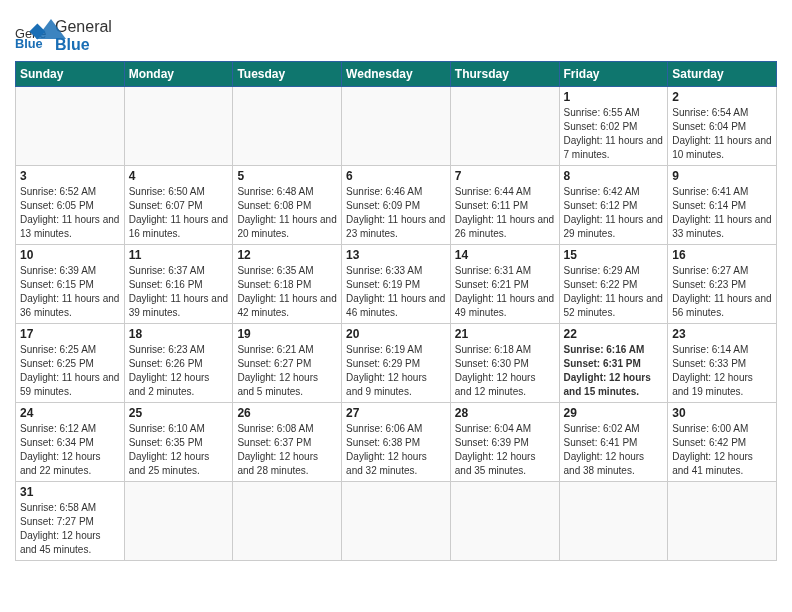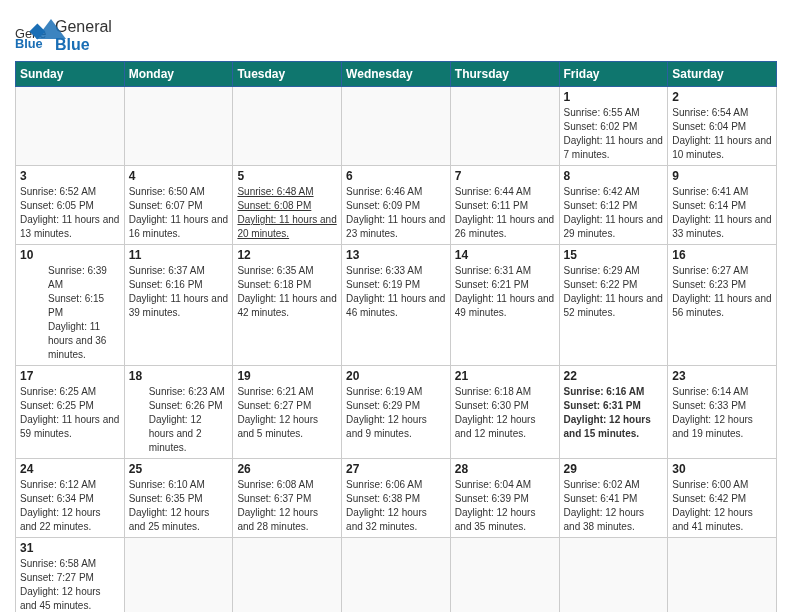--- a/index.html
+++ b/index.html
@@ -146,21 +146,21 @@
 Daylight: 11 hours and 13 minutes.</div>
         </td>
         <td>
           <span class="day-number">4</span>
           <div class="day-info" style="white-space: pre-line;">Sunrise: 6:50 AM
 Sunset: 6:07 PM
 Daylight: 11 hours and 16 minutes.</div>
         </td>
         <td>
           <span class="day-number">5</span>
-          <div class="day-info" style="white-space: pre-line; text-decoration: underline;">Sunrise: 6:48 AM
+          <div class="day-info" style="white-space: pre-line;">Sunrise: 6:48 AM
 Sunset: 6:08 PM
 Daylight: 11 hours and 20 minutes.</div>
         </td>
         <td>
           <span class="day-number">6</span>
           <div class="day-info" style="white-space: pre-line;">Sunrise: 6:46 AM
 Sunset: 6:09 PM
 Daylight: 11 hours and 23 minutes.</div>
         </td>
         <td>
@@ -178,21 +178,21 @@
         <td>
           <span class="day-number">9</span>
           <div class="day-info" style="white-space: pre-line;">Sunrise: 6:41 AM
 Sunset: 6:14 PM
 Daylight: 11 hours and 33 minutes.</div>
         </td>
       </tr>
       <tr>
         <td>
           <span class="day-number">10</span>
-          <div class="day-info" style="white-space: pre-line; margin-left: 28px;">Sunrise: 6:39 AM
+          <div class="day-info" style="white-space: pre-line;">Sunrise: 6:39 AM
 Sunset: 6:15 PM
 Daylight: 11 hours and 36 minutes.</div>
         </td>
         <td>
           <span class="day-number">11</span>
           <div class="day-info" style="white-space: pre-line;">Sunrise: 6:37 AM
 Sunset: 6:16 PM
 Daylight: 11 hours and 39 minutes.</div>
         </td>
         <td>
@@ -228,21 +228,21 @@
       </tr>
       <tr>
         <td>
           <span class="day-number">17</span>
           <div class="day-info" style="white-space: pre-line;">Sunrise: 6:25 AM
 Sunset: 6:25 PM
 Daylight: 11 hours and 59 minutes.</div>
         </td>
         <td>
           <span class="day-number">18</span>
-          <div class="day-info" style="white-space: pre-line; margin-left: 20px;">Sunrise: 6:23 AM
+          <div class="day-info" style="white-space: pre-line;">Sunrise: 6:23 AM
 Sunset: 6:26 PM
 Daylight: 12 hours and 2 minutes.</div>
         </td>
         <td>
           <span class="day-number">19</span>
           <div class="day-info" style="white-space: pre-line;">Sunrise: 6:21 AM
 Sunset: 6:27 PM
 Daylight: 12 hours and 5 minutes.</div>
         </td>
         <td>

